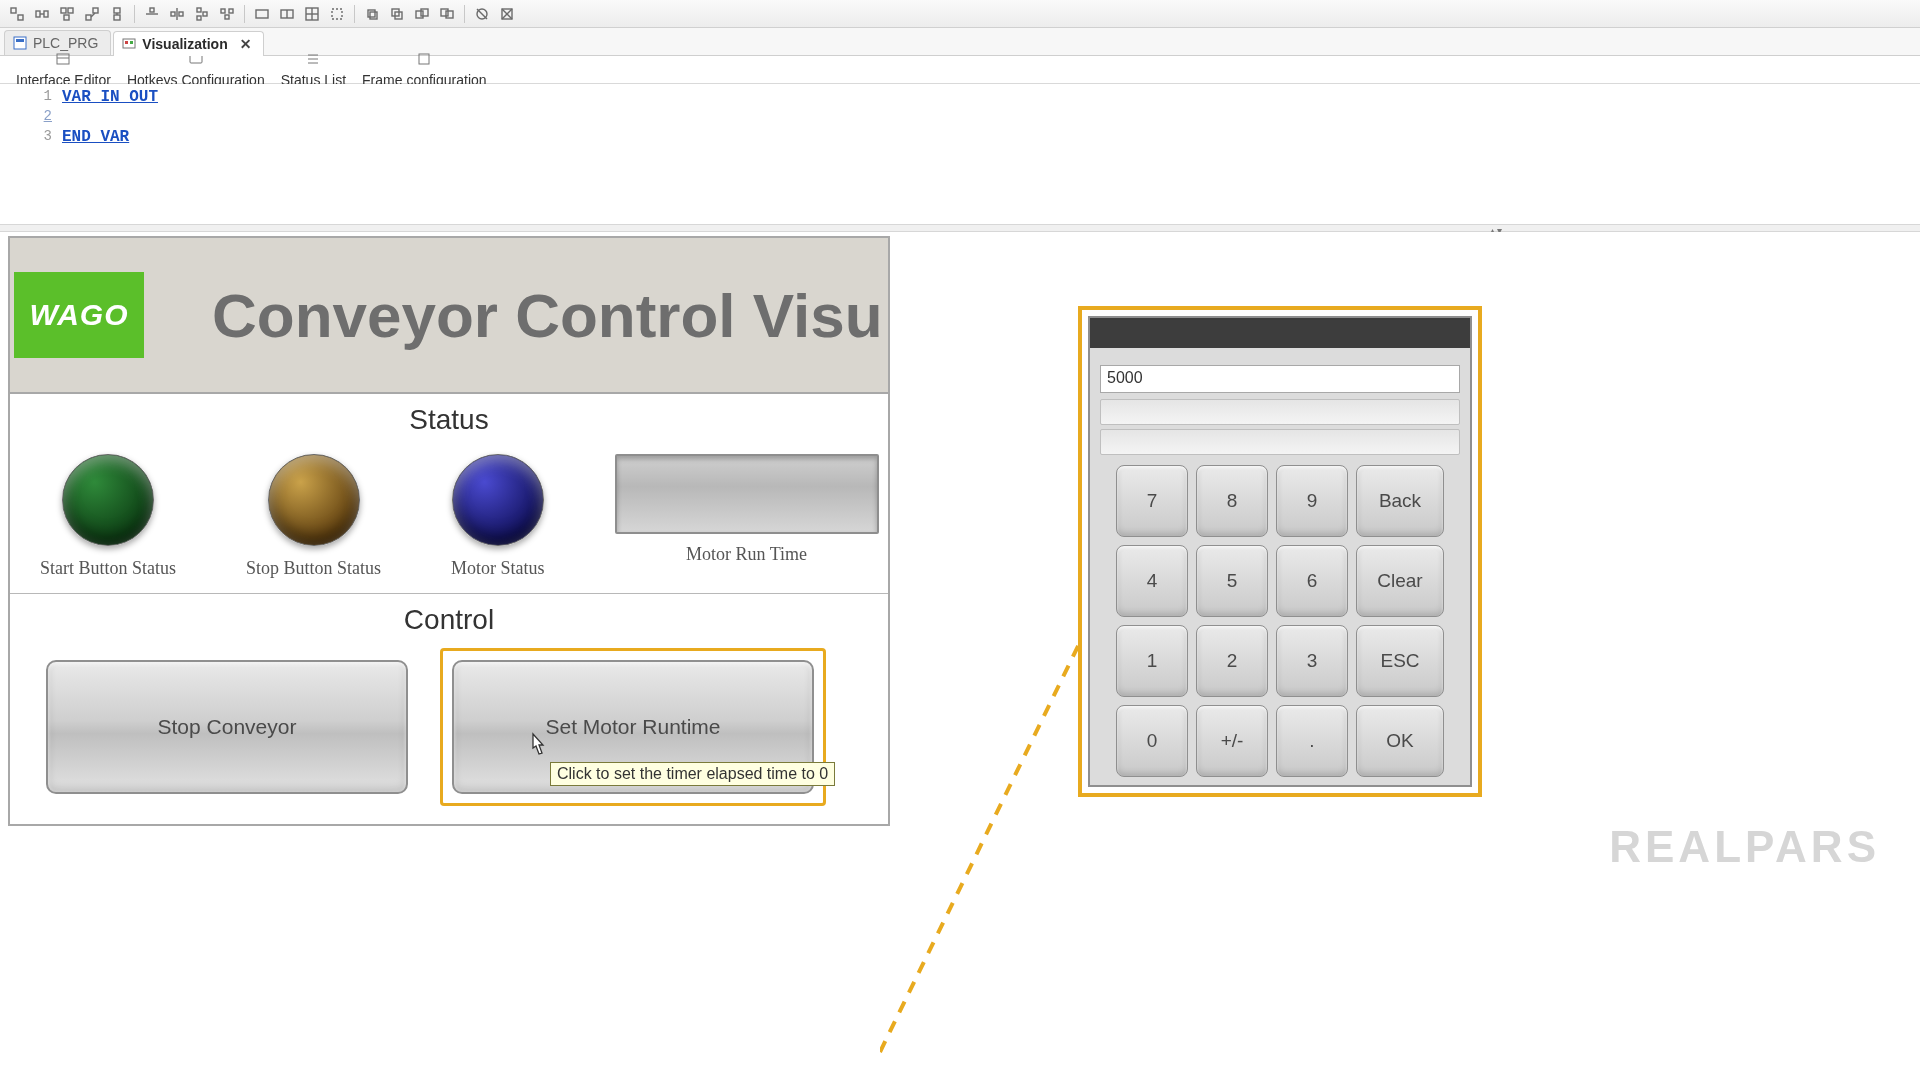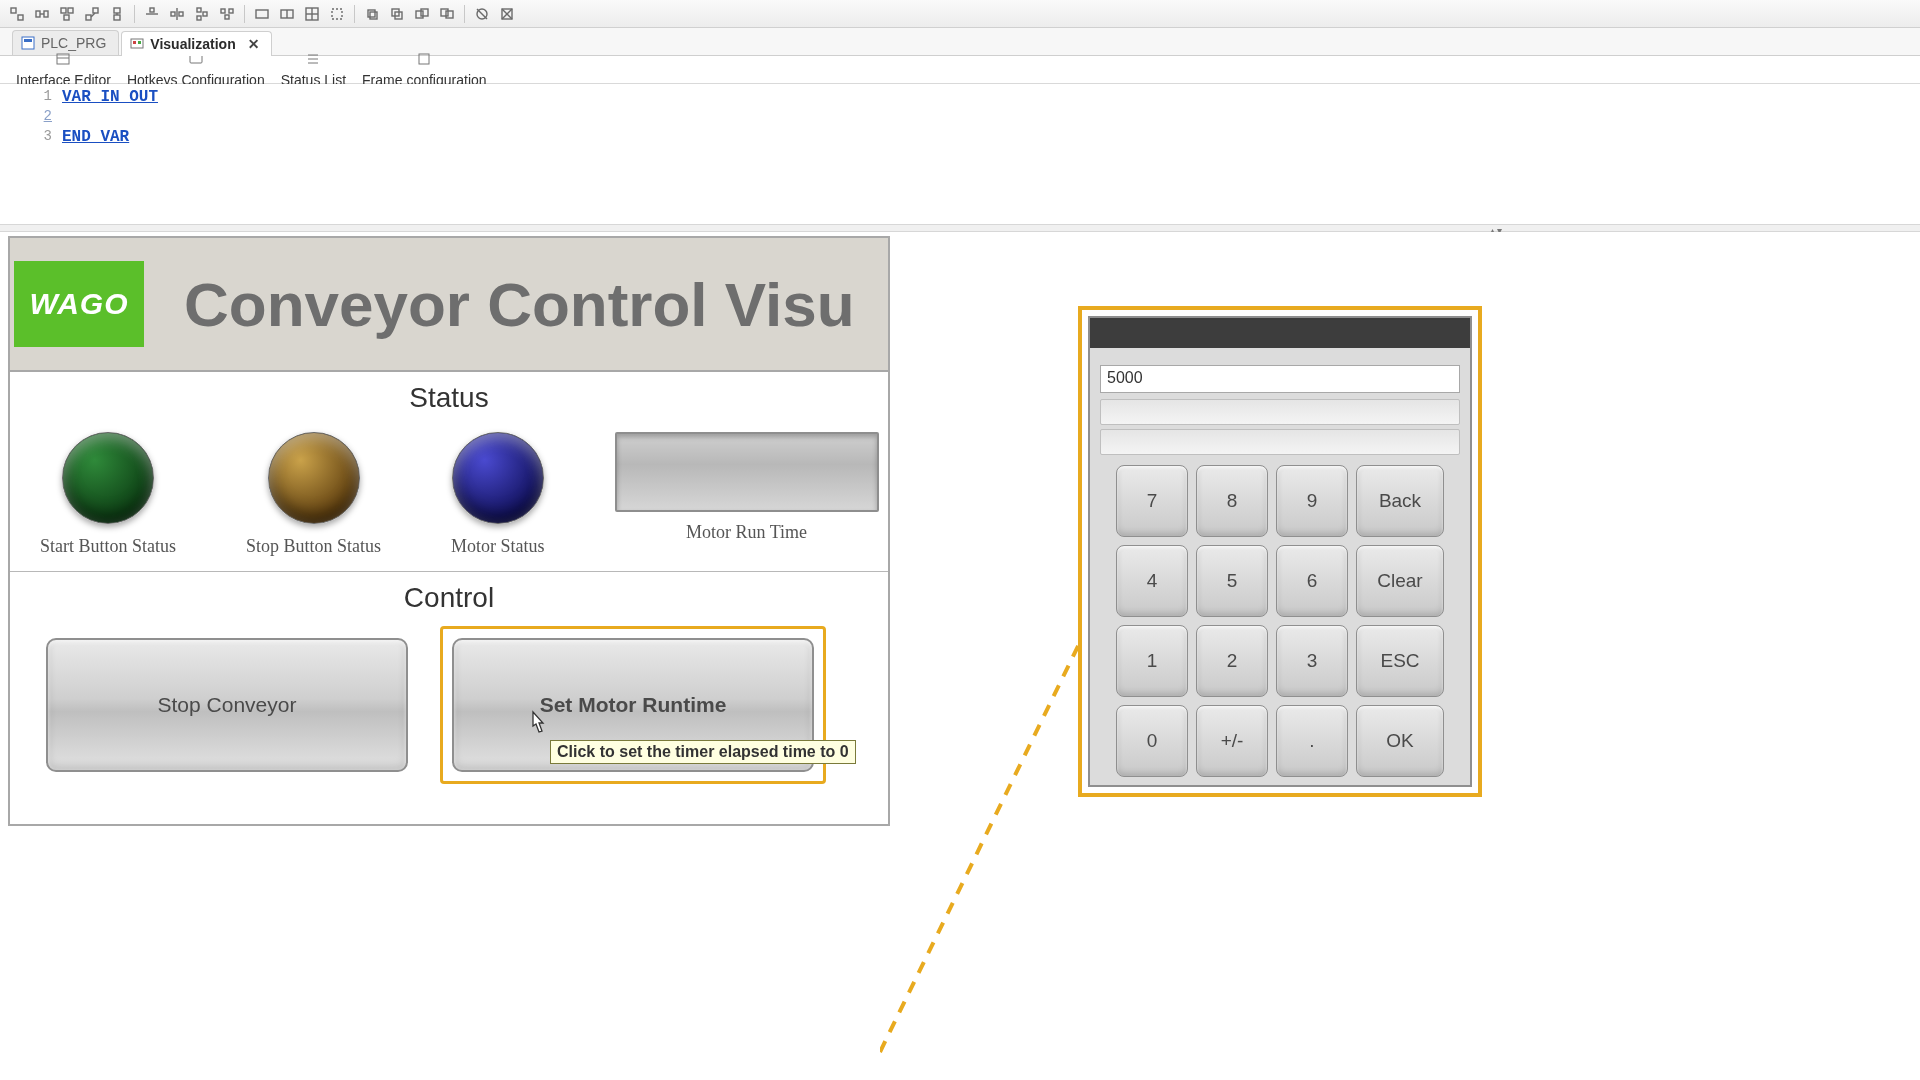--- a/index.html
+++ b/index.html
@@ -32,21 +32,21 @@
 .tb-btn svg { width: 16px; height: 16px; }
 .tb-sep {
   width: 1px; height: 18px; background: #c8c8c8; margin: 0 3px;
 }
 
 
 .doc-tabs {
   height: 28px;
   display: flex;
   align-items: flex-end;
-  padding-left: 12px;
+  padding-left: 4px;
   border-bottom: 1px solid #cfcfcf;
   background: #f7f7f7;
 }
 .doc-tab {
   display: flex; align-items: center; gap: 6px;
   padding: 4px 12px 4px 8px;
   border: 1px solid #cfcfcf;
   border-bottom: none;
   background: #fff;
   font-size: 14px;
@@ -120,24 +120,24 @@
 
 
 .visu-panel {
   position:absolute;
   left: 8px; top: 4px;
   width: 882px; height: 590px;
   border: 2px solid #a8a8a8;
   background: #fff;
 }
 .visu-header {
-  height: 134px;
+  height: 156px;
   background: #d9d6cf;
   border-bottom: 2px solid #a8a8a8;
-  display:flex; align-items:center;
+  display:flex; align-items:center;gap:28px;
 }
 .wago-logo {
   width: 130px; height: 86px;
   background:#5bbf2a;
   display:flex; align-items:center; justify-content:center;
   color:#fff; font-weight:800; font-style:italic;
   font-size:30px; letter-spacing:1px;
   margin-left:4px;
   font-family: Arial, sans-serif;
 }
@@ -206,21 +206,21 @@
               inset 0 -4px 8px rgba(0,0,0,.15);
   cursor:pointer;
   position:relative;
 }
 .highlight-box {
   position:absolute; inset:-14px;
   border:3px solid #e8aa1f;
   border-radius:4px;
   pointer-events:none;
 }
-.set-runtime-wrap { position:relative;font-weight:bold; }
+.set-runtime-wrap { position:relative; }
 .tooltip {
   position:absolute;
   left: 96px; top: 100px;
   background:#ffffe1;
   border:1px solid #7a7a3a;
   padding:2px 6px;
   font-size:16px;
   color:#333;
   white-space:nowrap;
   z-index:5;
@@ -590,13 +590,14 @@
         <div class="np-key">ESC</div>
 
         <div class="np-key">0</div>
         <div class="np-key">+/-</div>
         <div class="np-key">.</div>
         <div class="np-key">OK</div>
       </div>
     </div>
   </div>
 
+  <div class="watermark">REALPARS</div>
 </div>
 
 </body></html>

